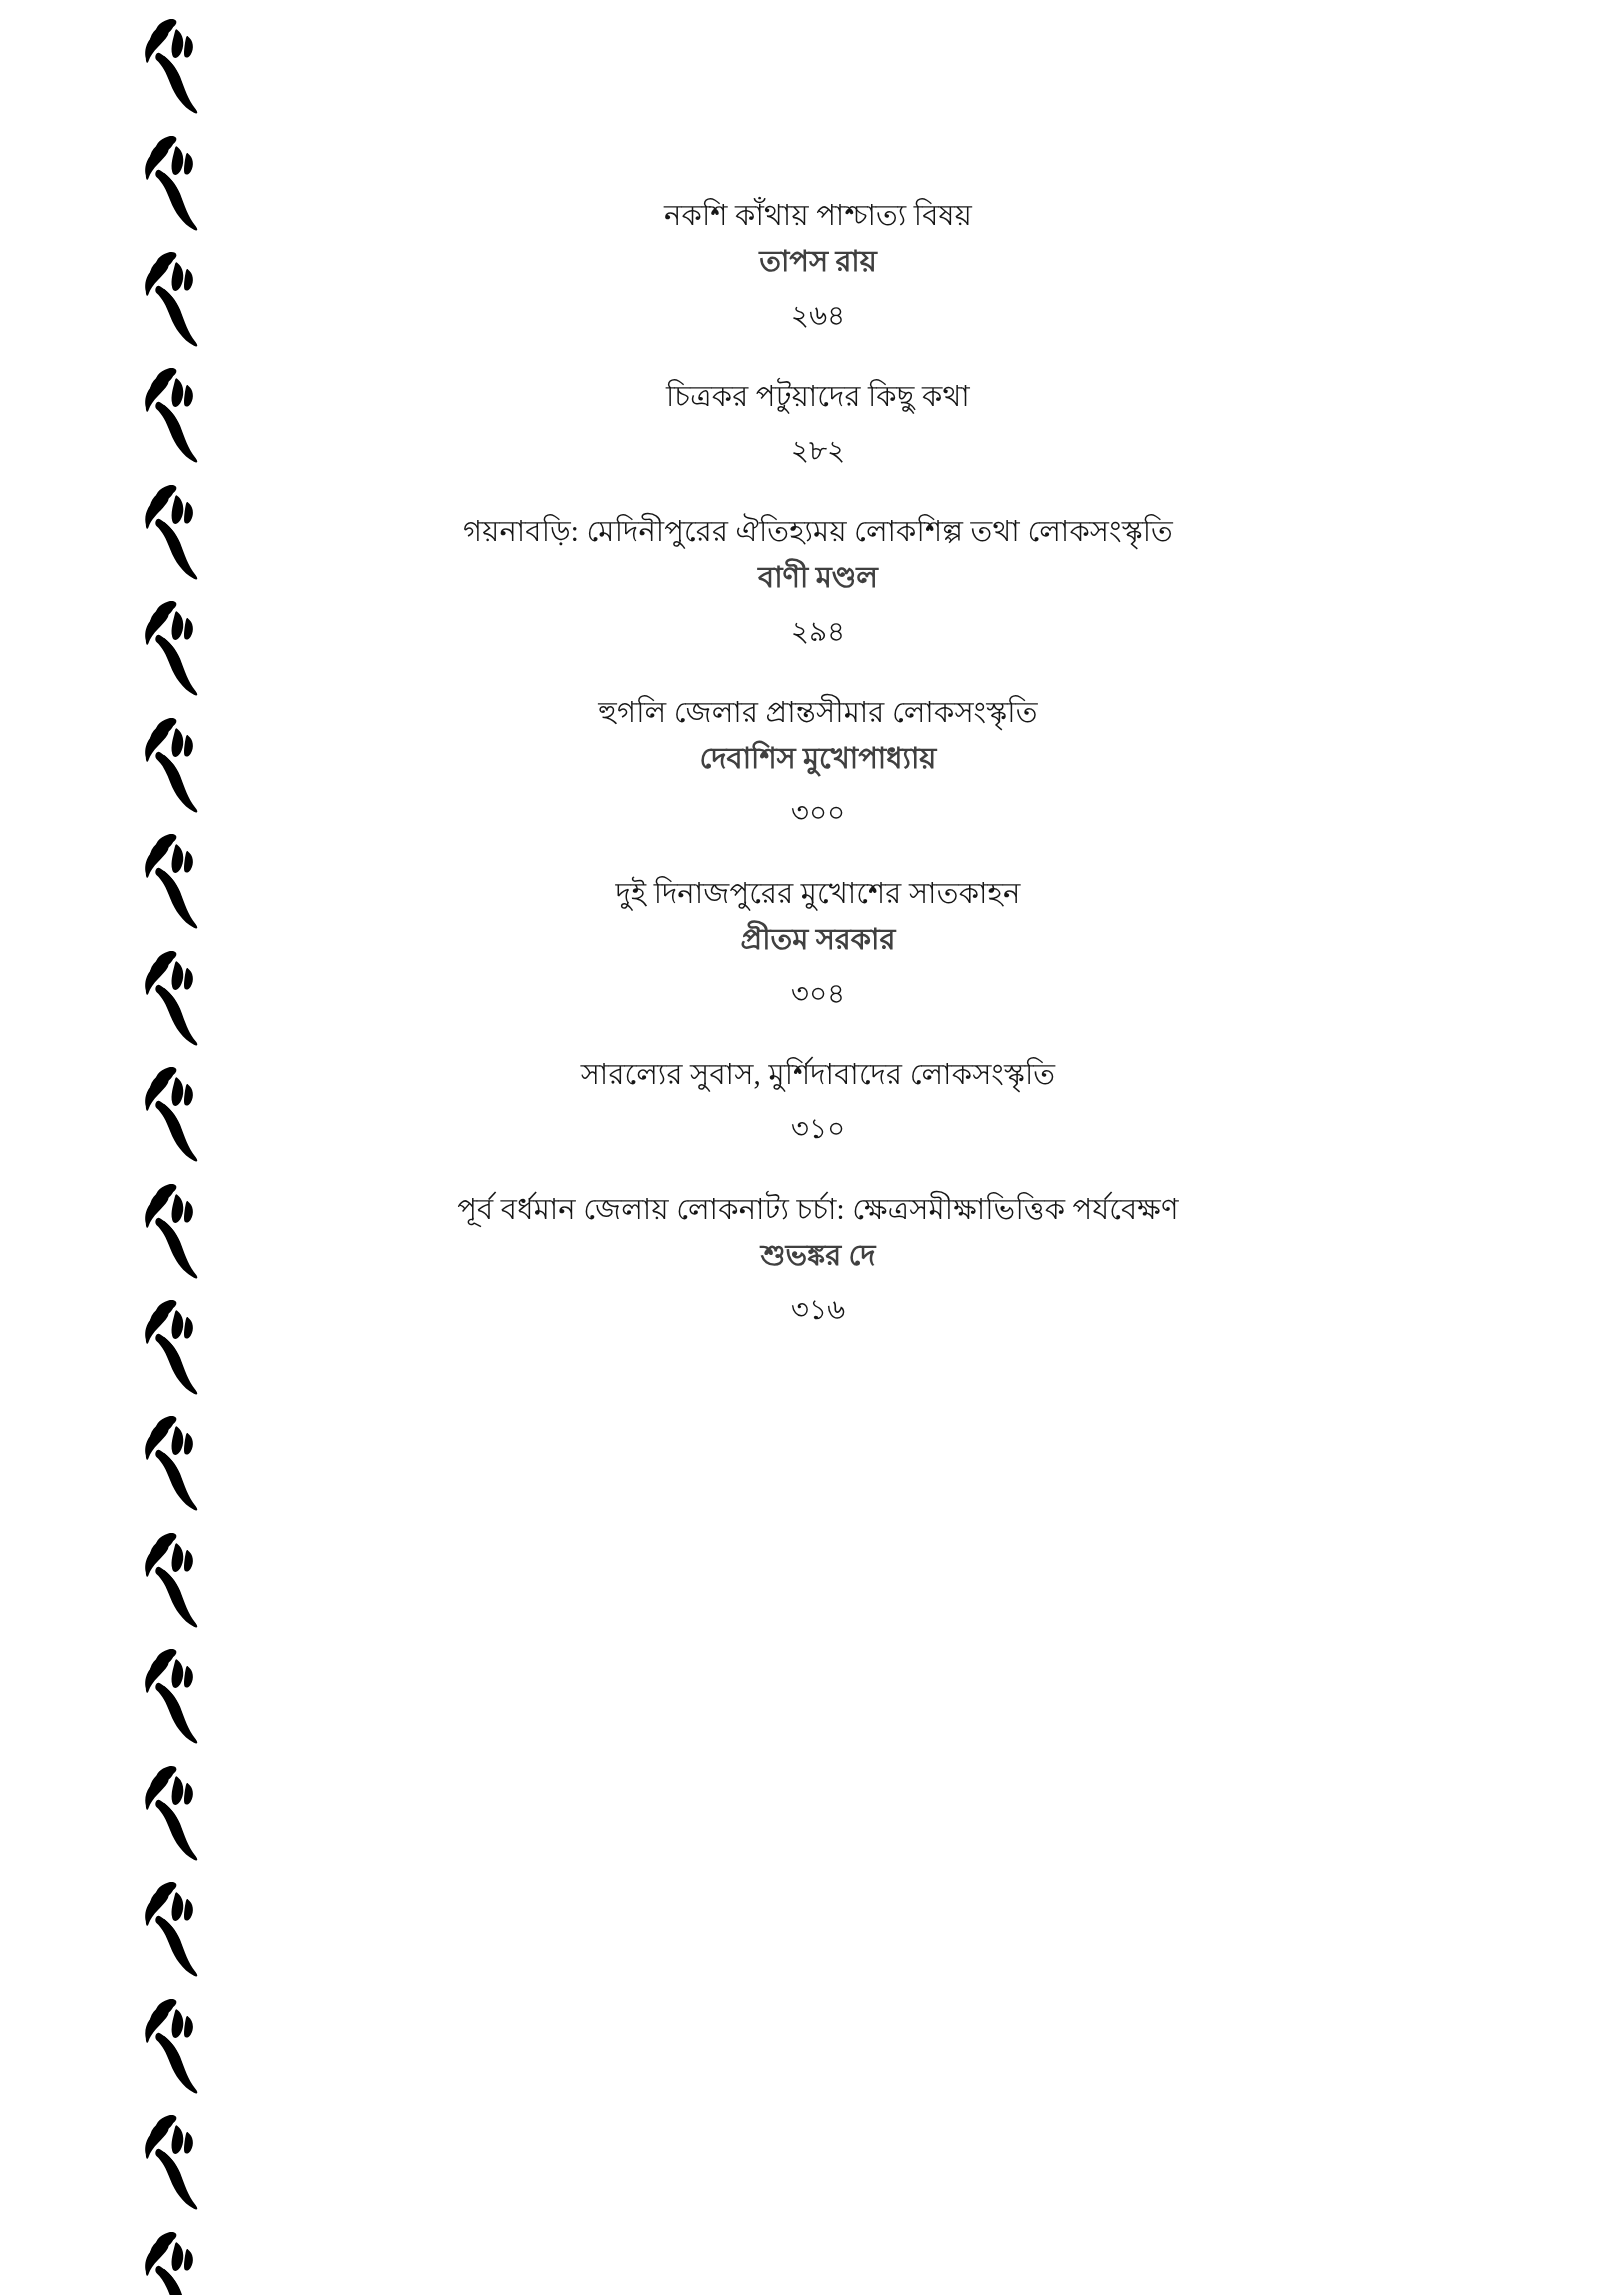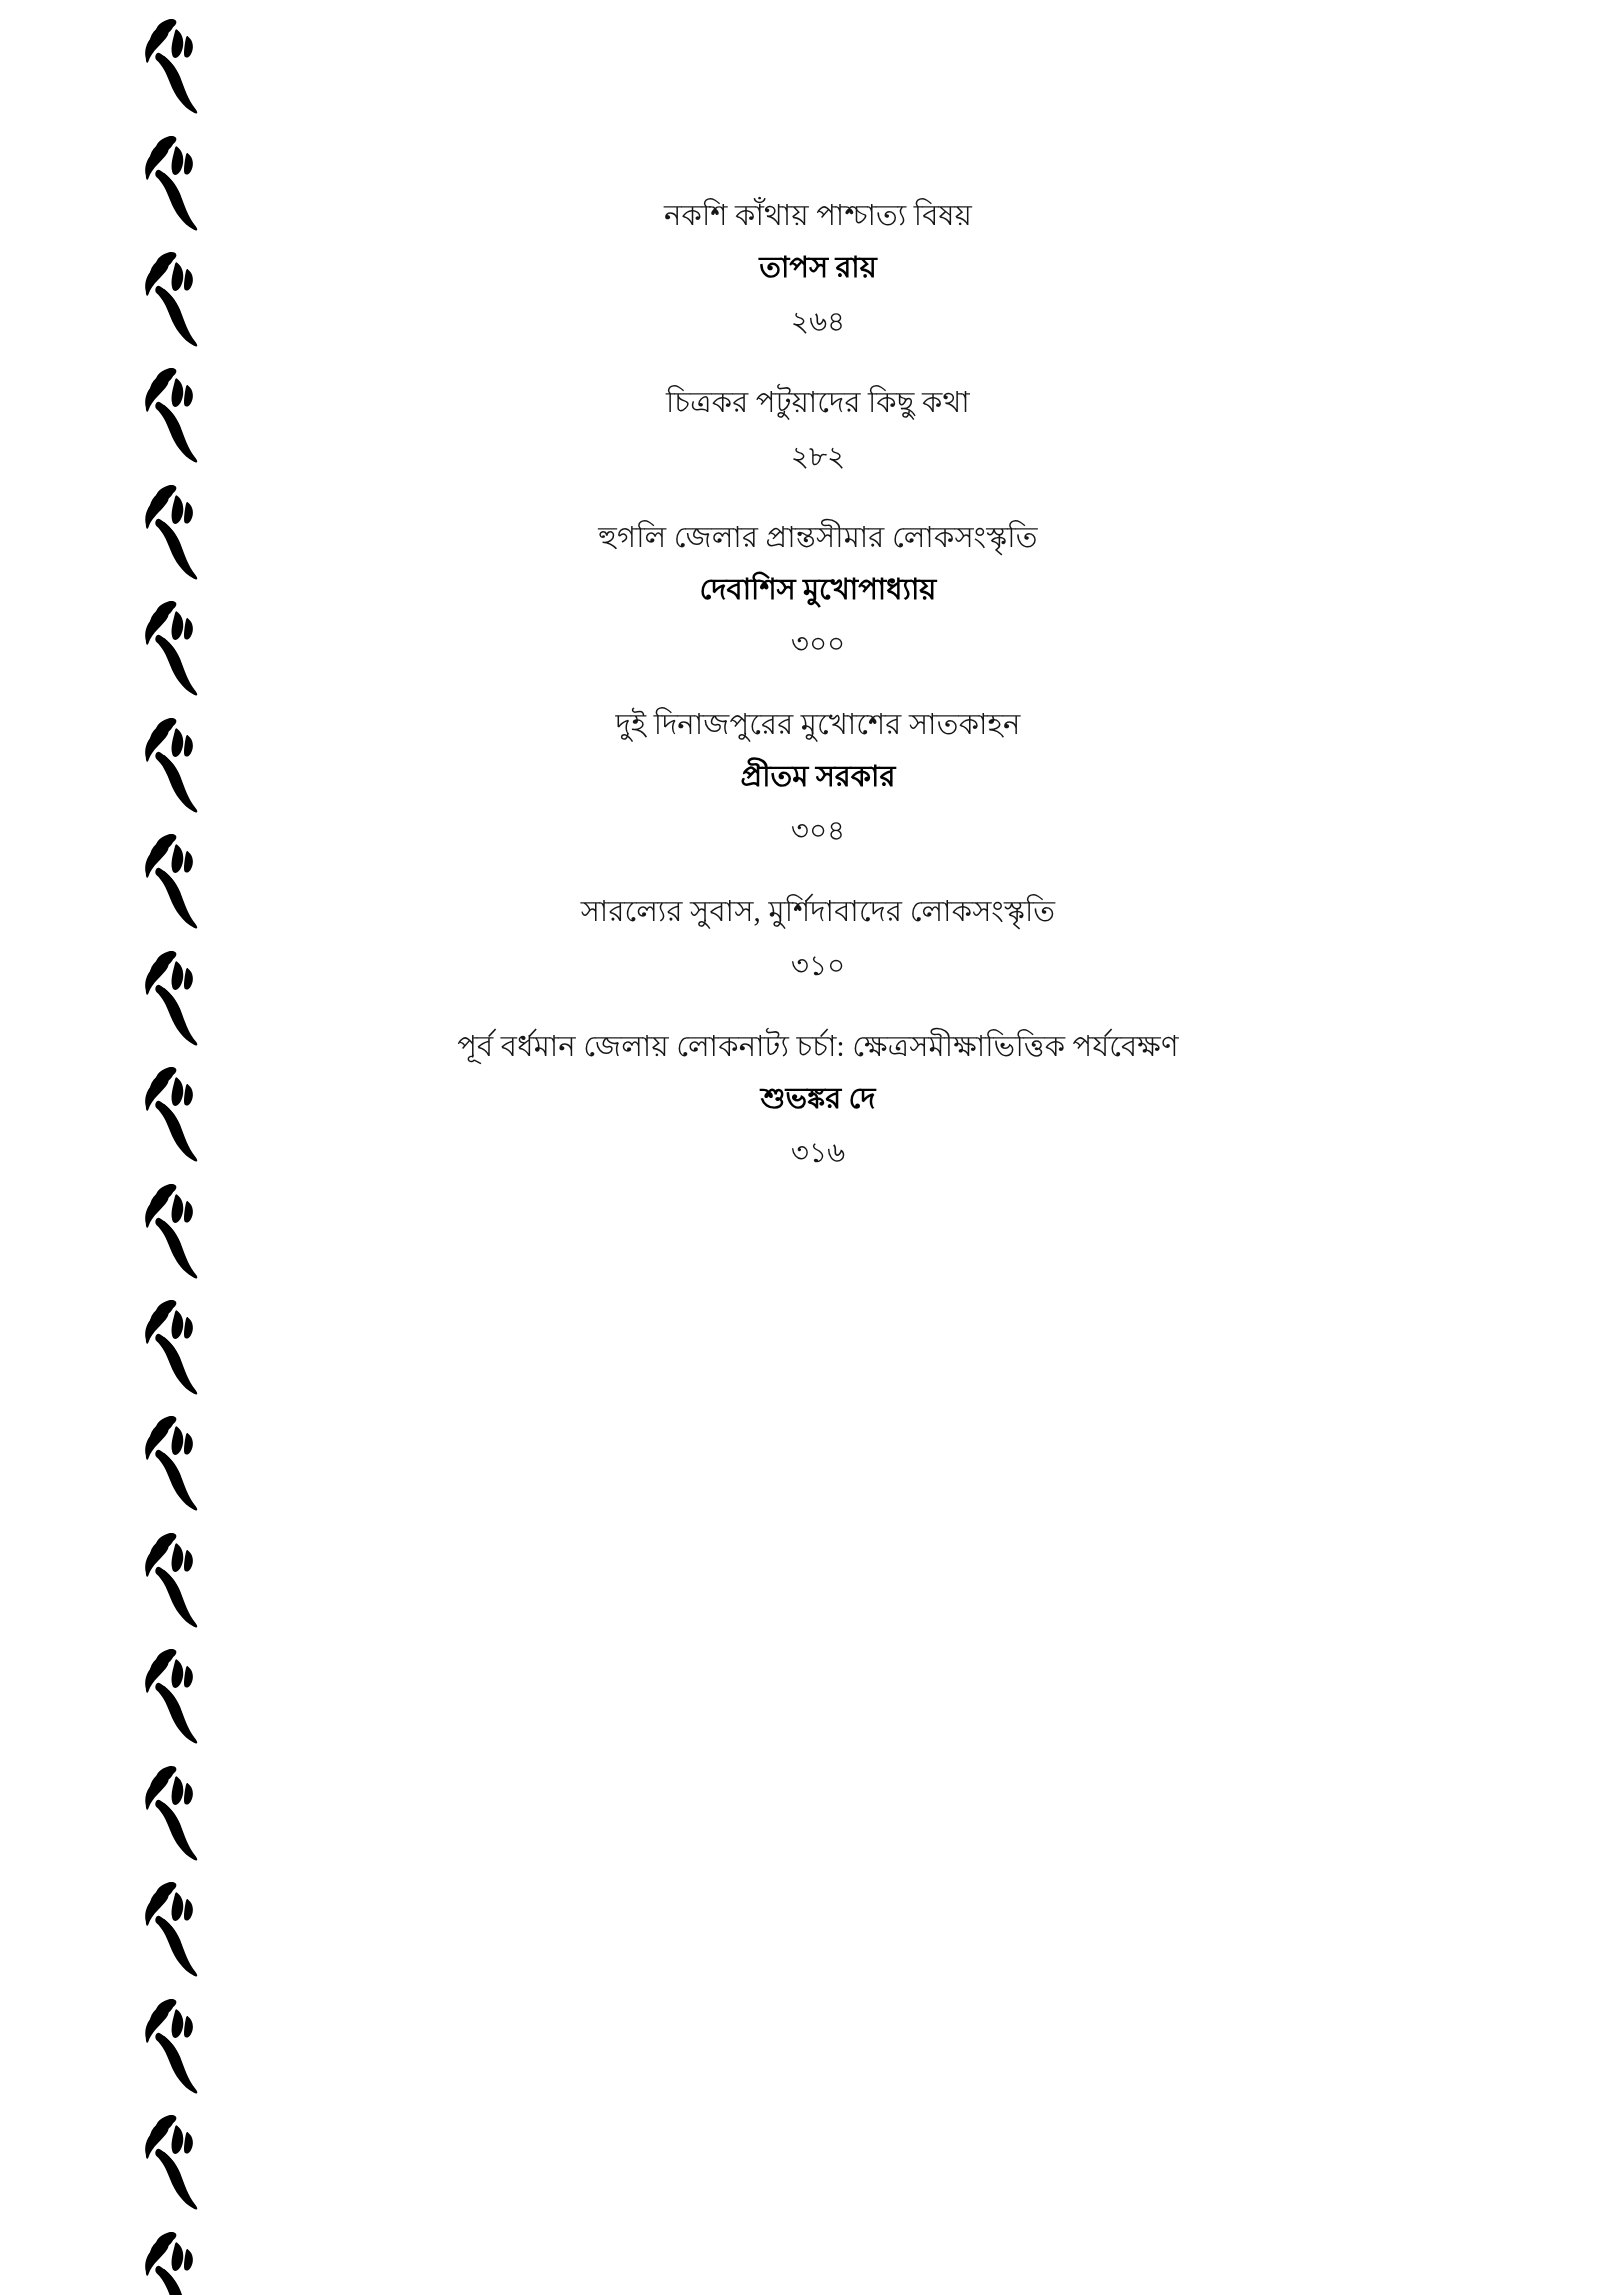--- a/index.html
+++ b/index.html
@@ -59,23 +59,23 @@
     line-height: 1.35;
     color: #161616;
     font-weight: 400;
     letter-spacing: 0.2px;
     white-space: nowrap;
   }
 
   .entry-author {
     font-size: 29px;
     line-height: 1.35;
-    color: #000000;
+    color: #404040;
     font-weight: 700;
-    margin-top: 13px;
+    margin-top: 7px;
     white-space: nowrap;
   }
 
   .entry-page {
     font-size: 28px;
     line-height: 1.35;
     color: #161616;
     font-weight: 400;
     margin-top: 16px;
   }
@@ -372,20 +372,25 @@
       <div class="toc-entry">
         <div class="entry-title">নকশি কাঁথায় পাশ্চাত্য বিষয়</div>
         <div class="entry-author">তাপস রায়</div>
         <div class="entry-page">২৬৪</div>
       </div>
       <div class="toc-entry">
         <div class="entry-title">চিত্রকর পটুয়াদের কিছু কথা</div>
         <div class="entry-page">২৮২</div>
       </div>
       <div class="toc-entry">
+        <div class="entry-title">গয়নাবড়ি: মেদিনীপুরের ঐতিহ্যময় লোকশিল্প তথা লোকসংস্কৃতি</div>
+        <div class="entry-author">বাণী মণ্ডল</div>
+        <div class="entry-page">২৯৪</div>
+      </div>
+      <div class="toc-entry">
         <div class="entry-title">হুগলি জেলার প্রান্তসীমার লোকসংস্কৃতি</div>
         <div class="entry-author">দেবাশিস মুখোপাধ্যায়</div>
         <div class="entry-page">৩০০</div>
       </div>
       <div class="toc-entry">
         <div class="entry-title">দুই দিনাজপুরের মুখোশের সাতকাহন</div>
         <div class="entry-author">প্রীতম সরকার</div>
         <div class="entry-page">৩০৪</div>
       </div>
       <div class="toc-entry">

